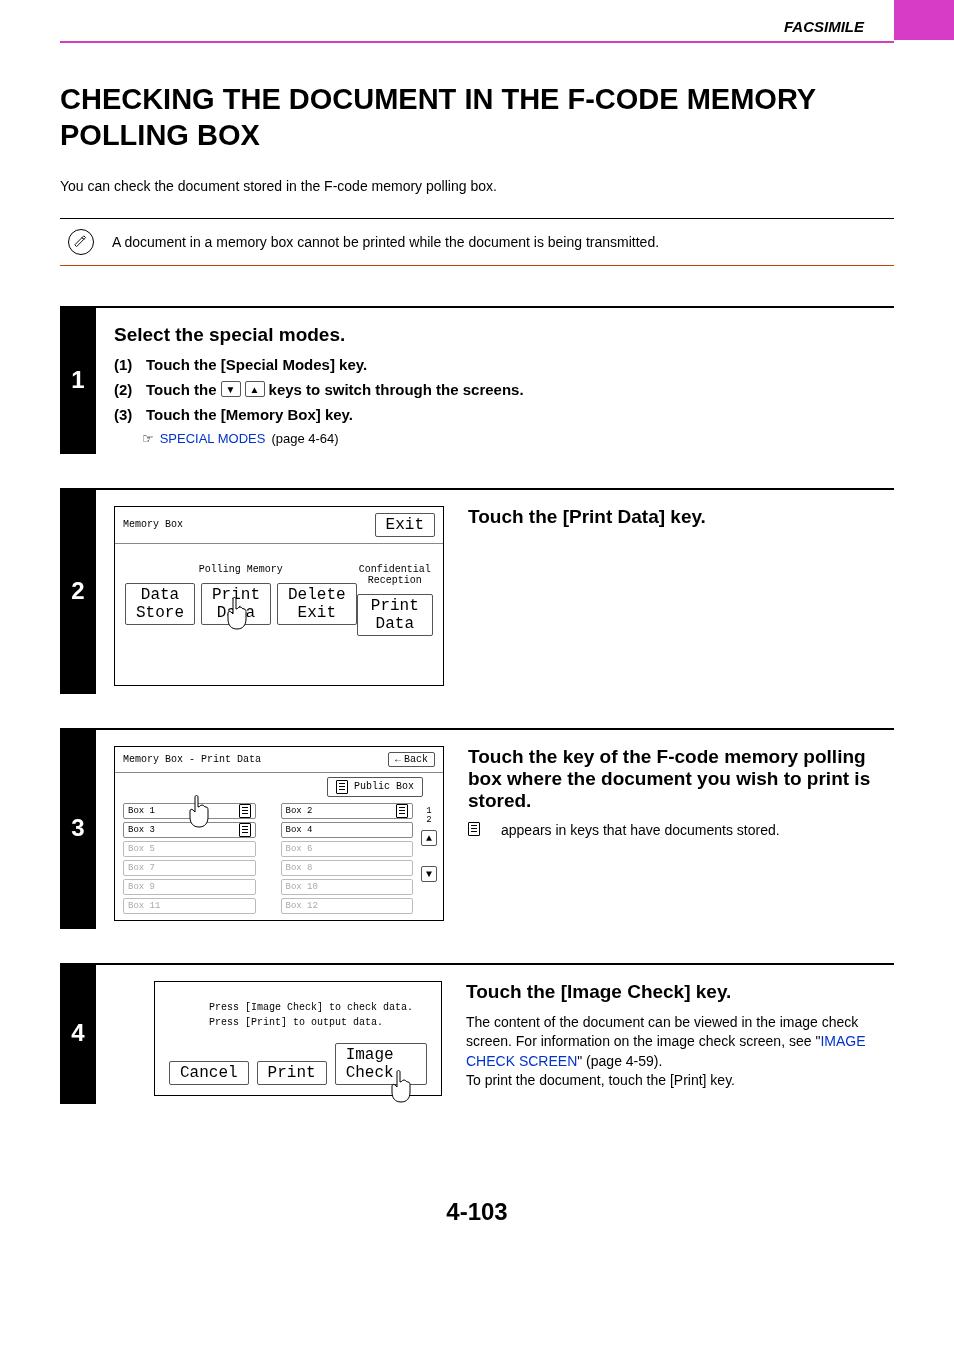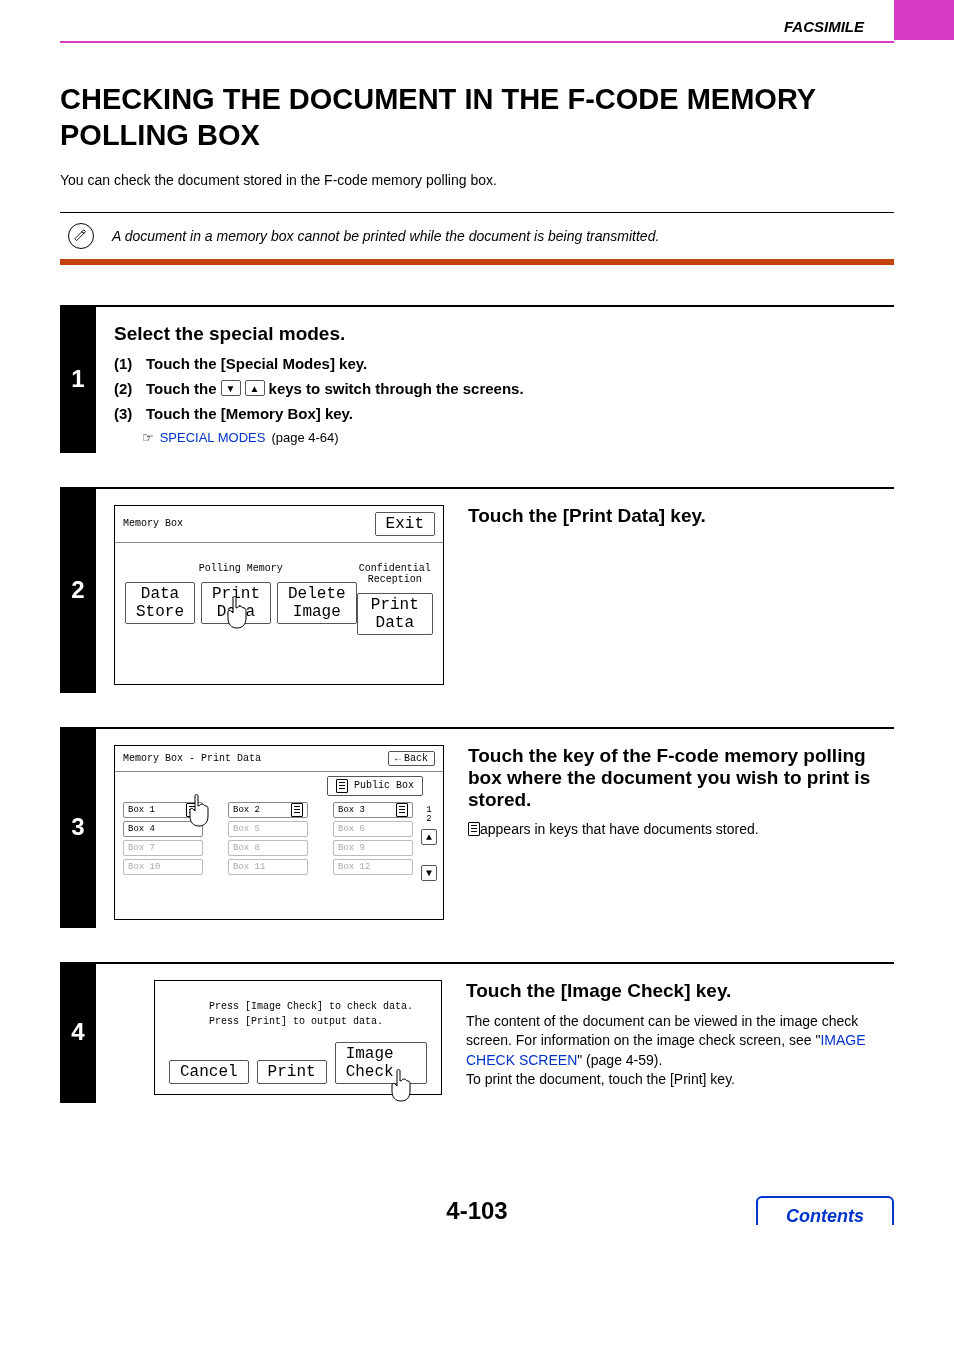--- a/index.html
+++ b/index.html
@@ -2,23 +2,23 @@
 <html><head>
 <meta charset="utf-8">
 <style>
   * { box-sizing: border-box; margin: 0; padding: 0; }
   body { font-family: Arial, Helvetica, sans-serif; font-size: 14px; color: #000; background: #fff; width: 954px; }
   .tab-edge { position: absolute; top: 0; right: 0; width: 60px; height: 40px; background: #d63cc6; }
   .header-area { position: relative; padding: 18px 60px 8px 60px; }
   .header-label { text-align: right; font-weight: bold; font-style: italic; font-size: 15px; padding-right: 30px; }
   .header-rule { border: none; border-top: 2px solid #d63cc6; margin-top: 6px; }
   .content { padding: 30px 60px 0 60px; }
-  h1 { font-size: 29px; font-weight: bold; line-height: 1.25; margin-bottom: 18px; }
+  h1 { font-size: 29px; font-weight: bold; line-height: 1.25; margin-bottom: 24px; }
   .intro { font-size: 14px; margin-bottom: 24px; }
-  .note-row { display: flex; align-items: center; border-top: 1px solid #000; border-bottom: 6px solid #c2410c; padding: 10px 0; margin-bottom: 40px; font-style: italic; }
+  .note-row { display: flex; align-items: center; border-top: 1px solid #000; border-bottom: 1px solid #c2410c; padding: 10px 0; margin-bottom: 40px; }
   .note-icon { width: 26px; height: 26px; border: 1.5px solid #000; border-radius: 50%; display: flex; align-items: center; justify-content: center; margin: 0 18px 0 8px; flex: none; }
   .note-text { font-size: 14px; }
   .step { display: flex; margin-bottom: 34px; }
   .step-num { width: 36px; background: #000; color: #fff; font-size: 24px; font-weight: bold; display: flex; align-items: center; justify-content: center; flex: none; }
   .step-body { flex: 1; border-top: 2px solid #000; padding: 16px 8px 8px 18px; }
   .step-body-split { display: flex; gap: 24px; }
   .step-left { flex: none; }
   .step-right { flex: 1; }
   .step-title { font-size: 19px; font-weight: bold; margin-bottom: 10px; }
   .step-sub { font-size: 15px; font-weight: bold; margin-bottom: 8px; display: flex; align-items: center; gap: 4px; }
@@ -34,30 +34,30 @@
   .panel-2 .cols { display: flex; padding: 20px 10px 10px 10px; }
   .col { flex: 1; text-align: center; }
   .col-label { margin-bottom: 8px; font-size: 10px; }
   .btn-row { display: flex; gap: 6px; justify-content: center; }
   .hand { position: absolute; }
   .panel-3 { width: 330px; height: 175px; position: relative; }
   .panel-3 .titlebar { border-bottom: 1px solid #888; padding: 5px 8px; display: flex; justify-content: space-between; align-items: center; }
   .back-btn { display: inline-flex; align-items: center; gap: 3px; border: 1px solid #555; border-radius: 2px; padding: 1px 6px; font-size: 10px; }
   .public-row { text-align: right; padding: 4px 20px 4px 8px; }
   .pub-btn { border: 1px solid #555; border-radius: 2px; padding: 2px 8px; font-size: 10px; display: inline-flex; align-items: center; gap: 6px; }
-  .box-grid { display: grid; grid-template-columns: 1fr 1fr 1fr; gap: 3px 25px; padding: 2px 30px 6px 8px; }
+  .box-grid { display: grid; grid-template-columns: 1fr 1fr; gap: 3px 25px; padding: 2px 30px 6px 8px; }
   .box-cell { border: 1px solid #888; border-radius: 2px; padding: 2px 4px; font-size: 9px; display: flex; justify-content: space-between; align-items: center; height: 16px; }
   .box-cell.dim { color: #aaa; border-color: #bbb; }
   .side-ctrl { position: absolute; right: 6px; top: 60px; font-size: 9px; text-align: center; }
   .arrow-btn { width: 16px; height: 16px; border: 1px solid #555; border-radius: 2px; display: flex; align-items: center; justify-content: center; font-size: 10px; margin-top: 4px; }
   .panel-4 { width: 288px; height: 115px; position: relative; padding: 18px 14px 10px 14px; display: flex; flex-direction: column; justify-content: space-between; }
   .panel-4 .msg { font-size: 10px; line-height: 1.5; padding-left: 40px; }
   .panel-4 .btns { display: flex; gap: 8px; justify-content: center; align-items: flex-end; }
   .step4-text { font-size: 14px; line-height: 1.4; }
-  .step3-desc { font-size: 14px; display: flex; align-items: center; gap: 0; }
+  .step3-desc { font-size: 14px; display: flex; gap: 21px; }
   .doc-icon { display: inline-flex; width: 12px; height: 14px; border: 1px solid #000; border-radius: 1px; position: relative; }
   .doc-icon::before { content: ""; position: absolute; left: 2px; right: 2px; top: 2px; height: 1px; background: #000; box-shadow: 0 3px 0 #000, 0 6px 0 #000; }
   .footer { text-align: center; font-size: 24px; font-weight: bold; padding: 60px 0 0 0; position: relative; }
   .contents-btn { position: absolute; right: 60px; bottom: -12px; border: 2px solid #0033cc; border-radius: 6px; padding: 8px 28px; color: #0033cc; font-size: 18px; font-weight: bold; font-style: italic; background: #fff; }
   svg { display: block; }
 </style>
 </head>
 <body>
 
 <div class="header-area">
@@ -114,21 +114,21 @@
           <div class="titlebar">
             <span>Memory Box</span>
             <span class="btn">Exit</span>
           </div>
           <div class="cols">
             <div class="col">
               <div class="col-label">Polling Memory</div>
               <div class="btn-row">
                 <span class="btn">Data Store</span>
                 <span class="btn">Print Data</span>
-                <span class="btn">Delete Image</span>
+                <span class="btn">Delete Exit</span>
               </div>
             </div>
             <div class="col">
               <div class="col-label" style="white-space:pre-line;">Confidential
 Reception</div>
               <div class="btn-row">
                 <span class="btn">Print Data</span>
               </div>
             </div>
           </div>
@@ -255,14 +255,13 @@
         </div>
         <div class="step4-text">To print the document, touch the [Print] key.</div>
       </div>
     </div>
   </div>
 
 </div>
 
 <div class="footer">
   <span>4-103</span>
-  <span class="contents-btn">Contents</span>
 </div>
 
 </body></html>

